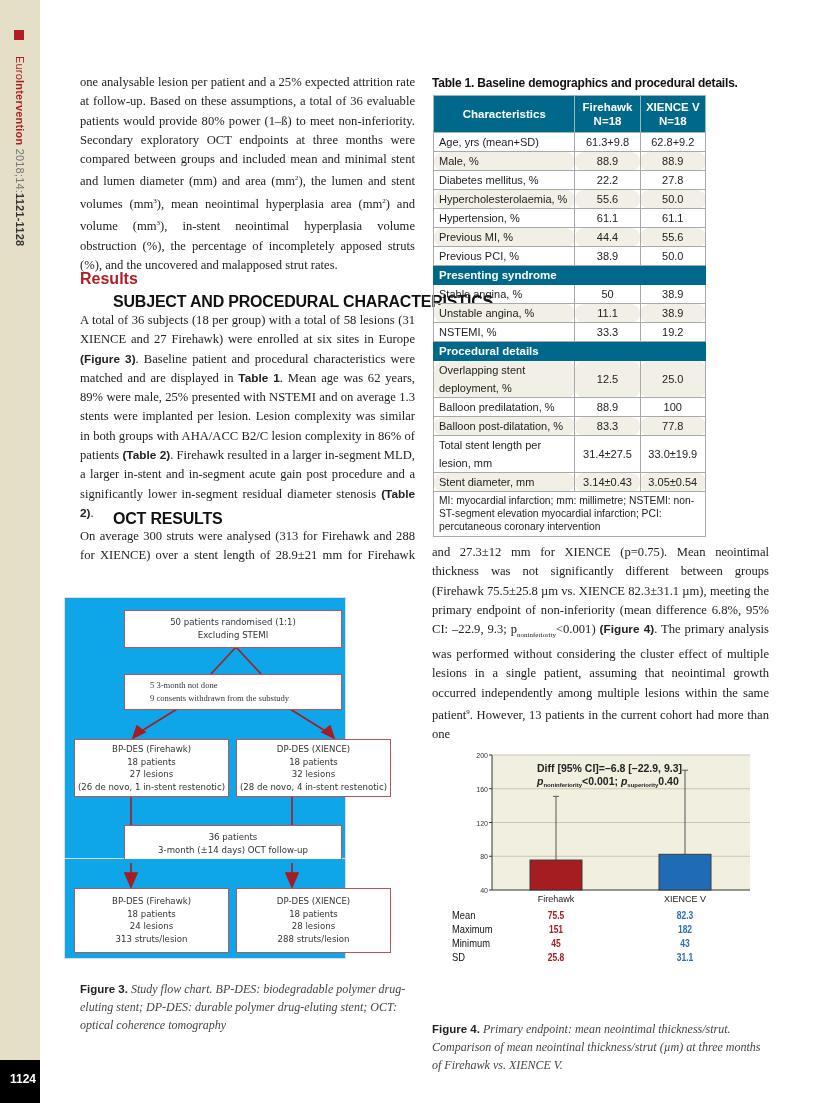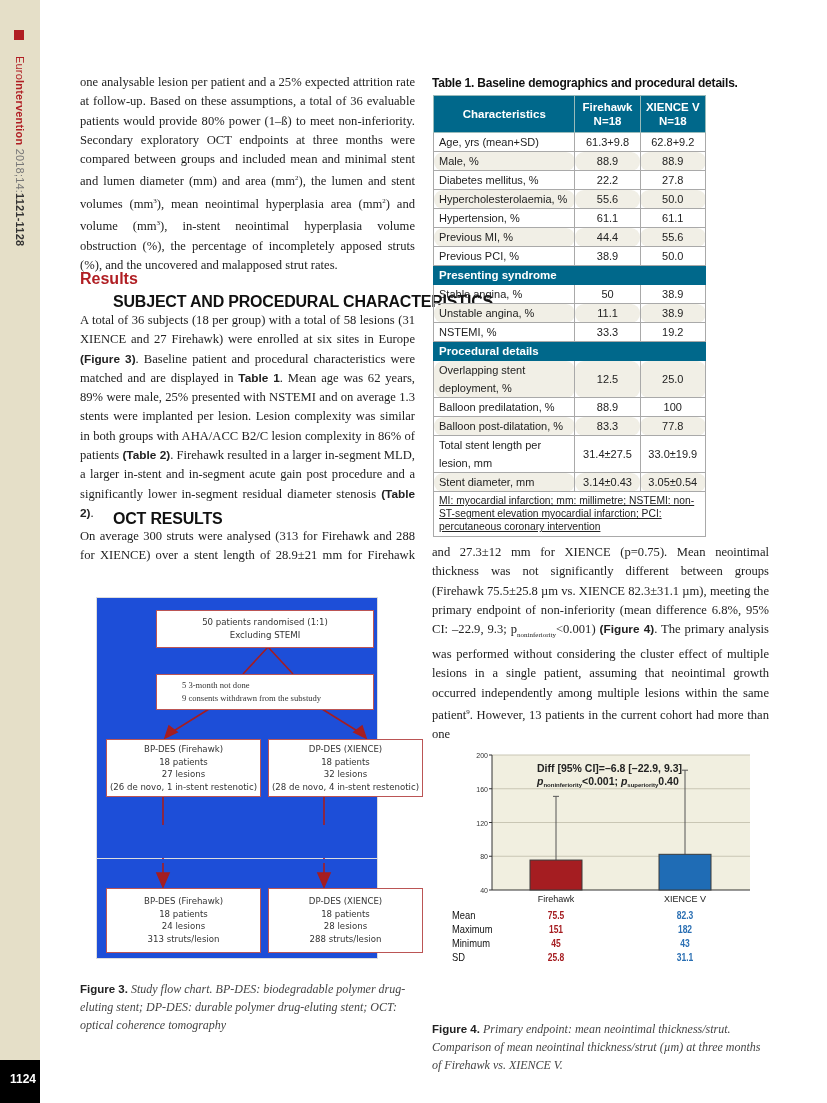--- a/index.html
+++ b/index.html
@@ -30,24 +30,24 @@
   .h-sub { position: absolute; font-family: "Liberation Sans", sans-serif; font-weight: bold; font-size: 16px; color: #111; letter-spacing: -0.2px; margin-left: 33px; }
 
   
   .table-title { position: absolute; left: 432px; top: 76px; font-family: Liberation Sans, sans-serif; font-weight: bold; font-size: 12px; color: #111; letter-spacing: -0.2px; }
   table.t1 { position: absolute; left: 433px; top: 95px; width: 273px; border-collapse: collapse; font-family: "Liberation Sans", sans-serif; font-size: 11px; color: #222; }
   table.t1 th { background: #00688b; color: #fff; font-weight: bold; font-size: 11.5px; line-height: 14px; border: 1px solid #9bb; padding: 3px 2px; text-align: center; height: 37px; }
   table.t1 td { border: 1px solid #a9a9a9; padding: 0 5px; height: 19px; line-height: 18px; }
   table.t1 td.num { text-align: center; }
   table.t1 tr.alt td { background: #f1efe6; border-radius: 9px; }
   table.t1 tr.section td { background: #00688b; color: #fff; font-weight: bold; font-size: 11.5px; border-color: #00688b; }
-  table.t1 tr.foot td { font-size: 10.3px; line-height: 13px; padding: 2px 5px 3px; height: auto; text-decoration: underline; }
-
-  
-  .flow { position: absolute; left: 96px; top: 597px; width: 282px; height: 262px; background: #1d4ed8; border: 1px solid #ddd; }
+  table.t1 tr.foot td { font-size: 10.3px; line-height: 13px; padding: 2px 5px 3px; height: auto; }
+
+  
+  .flow { position: absolute; left: 64px; top: 597px; width: 282px; height: 262px; background: #0ea5e9; border: 1px solid #ddd; }
   .fbox { position: absolute; background: #fff; border: 1px solid #b55; font-family: "DejaVu Sans", sans-serif; font-size: 8.6px; line-height: 12.6px; color: #333; text-align: center; }
   .fbox.left-aligned { text-align: left; padding-left: 25px; font-family: Liberation Serif, serif; }
   .flow svg { position: absolute; left: 0; top: 0; }
 
   
   .chart { position: absolute; left: 440px; top: 745px; width: 320px; height: 230px; }
   .chart svg { position: absolute; left: 0; top: 0; }
   .stat-label { position: absolute; font-family: "Liberation Sans", sans-serif; font-size: 11px; color: #111; transform: scaleX(0.85); transform-origin: 0 0; }
   .stat-val { position: absolute; font-family: "Liberation Sans", sans-serif; font-weight: bold; font-size: 10px; text-align: center; width: 40px; transform: scaleX(0.85); }
   .stat-val.fh { color: #a51d21; }
@@ -210,20 +210,24 @@
     <div>BP-DES (Firehawk)</div>
     <div>18 patients</div>
     <div>27 lesions</div>
     <div>(26 de novo, 1 in-stent restenotic)</div>
   </div>
   <div class="fbox" style="left:171px; top:141px; width:155px; height:58px; padding-top:3px;">
     <div>DP-DES (XIENCE)</div>
     <div>18 patients</div>
     <div>32 lesions</div>
     <div>(28 de novo, 4 in-stent restenotic)</div>
+  </div>
+  <div class="fbox" style="left:59px; top:227px; width:218px; height:37px; padding-top:5px;">
+    <div>36 patients</div>
+    <div>3-month (±14 days) OCT follow-up</div>
   </div>
 </div>
 
 <div class="flow" style="top:859px; height:100px; border-top:none;">
   <svg width="334" height="100">
     <g stroke="#a51d21" stroke-width="1.6" fill="#a51d21">
       <line x1="66" y1="4" x2="66" y2="18"></line>
       <polygon points="60,14 72,14 66,28"></polygon>
       <line x1="227" y1="4" x2="227" y2="18"></line>
       <polygon points="221,14 233,14 227,28"></polygon>

